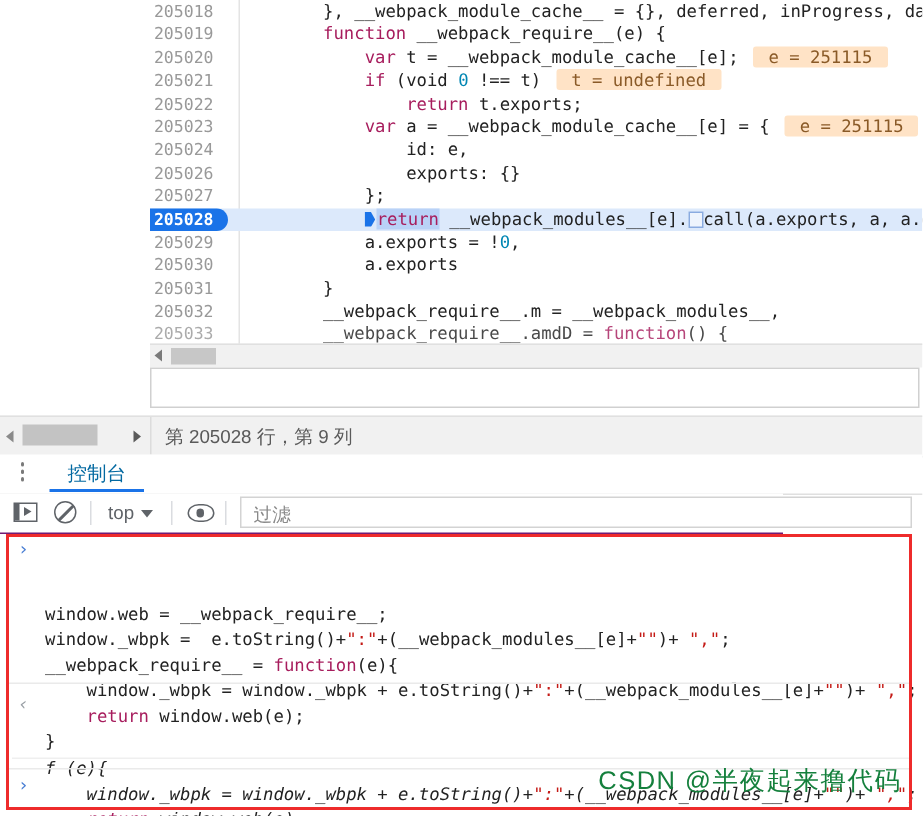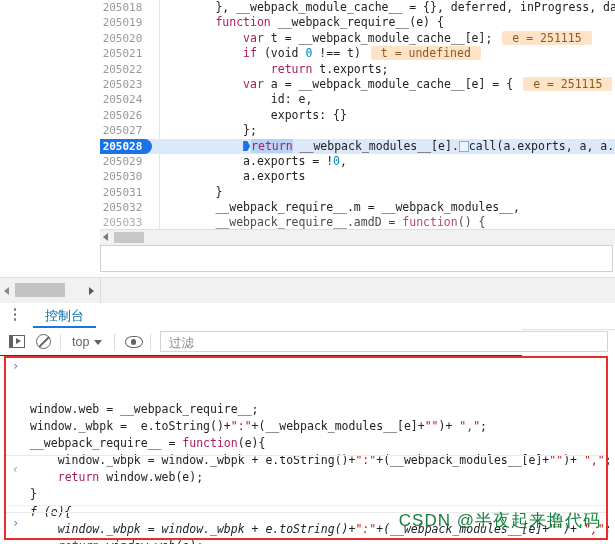--- a/index.html
+++ b/index.html
@@ -271,20 +271,21 @@
   <div class="expr-row">
     <span class="expr-value">auth.password</span>
   </div>
 
   <div class="status-bar">
     <div class="status-scroll">
       <div class="ss-arrow-l"></div>
       <div class="ss-thumb"></div>
       <div class="ss-arrow-r"></div>
     </div>
+    <div class="status-text">第 205028 行，第 9 列</div>
   </div>
 
   <div class="tabstrip">
     <div class="kebab">
       <i></i>
         <i></i>
         <i></i>
     </div>
     <div class="tab">控制台</div>
   </div>

